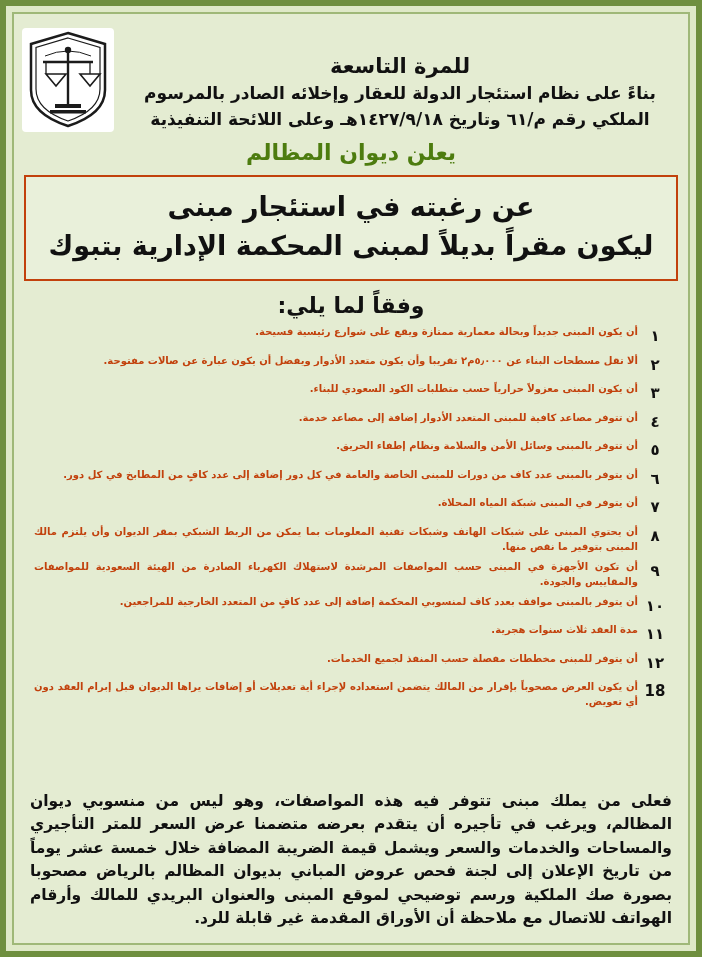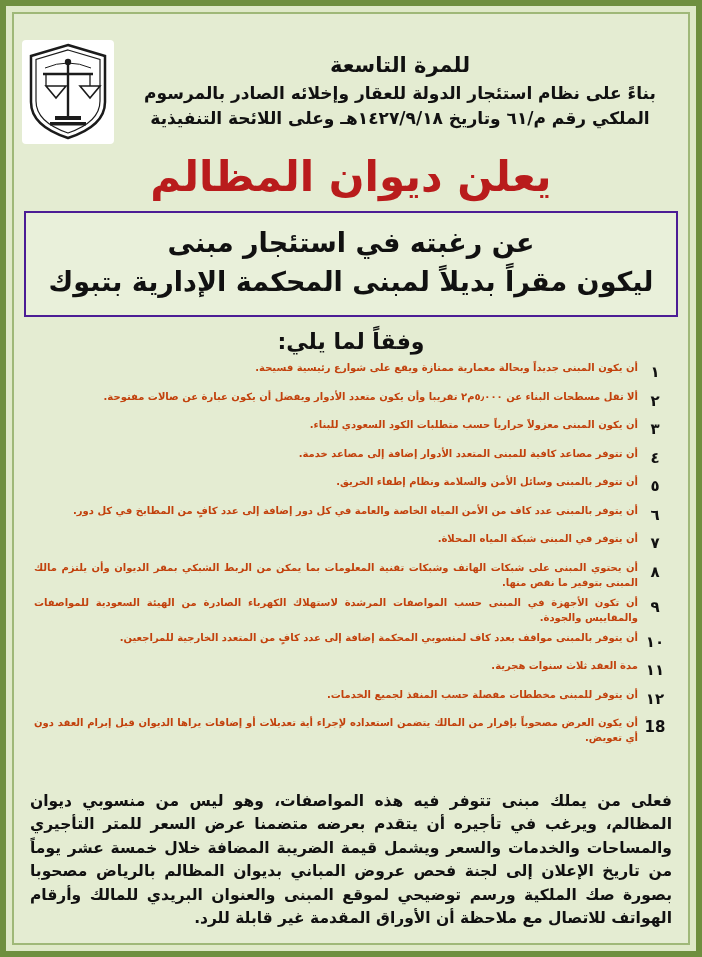--- a/index.html
+++ b/index.html
@@ -23,22 +23,22 @@
     border:2px solid #9fb878;
     box-sizing:border-box;
     background:#e4ecd2;
     display:flex;
     flex-direction:column;
   }
   
   .header{
     display:flex;
     flex-direction:row-reverse;
-    align-items:center;
-    padding:24px 8px 0 8px;
+    align-items:flex-end;
+    padding:12px 8px 0 8px;
     gap:6px;
   }
   .logo{
     flex:0 0 auto;
     width:92px;height:104px;
     background:#ffffff;
     border-radius:4px;
     display:flex;align-items:center;justify-content:center;
     margin-top:2px;
   }
@@ -57,29 +57,29 @@
   }
   .hdr-body{
     font-size:17px;
     font-weight:bold;
     color:#111;
     line-height:1.5;
   }
   
   .announce{
     text-align:center;
-    font-size:42px;
-    font-weight:bold;
-    color:#b91c1c;
+    font-size:22px;
+    font-weight:bold;
+    color:#4d7c0f;
     margin:8px 0 10px 0;
     letter-spacing:0.5px;
   }
   .subject-box{
     margin:0 10px;
-    border:2px solid #4c1d95;
+    border:2px solid #c2410c;
     background:#e9f0da;
     padding:10px 12px 14px 12px;
     text-align:center;
   }
   .subject-line{
     font-size:27px;
     font-weight:bold;
     color:#111;
     line-height:1.45;
   }
@@ -190,21 +190,21 @@
       <div class="cond-row">
         <div class="cond-num">٤</div>
         <div class="cond-text">أن تتوفر مصاعد كافية للمبنى المتعدد الأدوار إضافة إلى مصاعد خدمة.</div>
       </div>
       <div class="cond-row">
         <div class="cond-num">٥</div>
         <div class="cond-text">أن تتوفر بالمبنى وسائل الأمن والسلامة ونظام إطفاء الحريق.</div>
       </div>
       <div class="cond-row">
         <div class="cond-num">٦</div>
-        <div class="cond-text">أن يتوفر بالمبنى عدد كاف من الأمن المياه الخاصة والعامة في كل دور إضافة إلى عدد كافٍ من المطابخ في كل دور.</div>
+        <div class="cond-text">أن يتوفر بالمبنى عدد كاف من دورات للمبنى الخاصة والعامة في كل دور إضافة إلى عدد كافٍ من المطابخ في كل دور.</div>
       </div>
       <div class="cond-row">
         <div class="cond-num">٧</div>
         <div class="cond-text">أن يتوفر في المبنى شبكة المياه المحلاة.</div>
       </div>
       <div class="cond-row">
         <div class="cond-num">٨</div>
         <div class="cond-text">أن يحتوي المبنى على شبكات الهاتف وشبكات تقنية المعلومات بما يمكن من الربط الشبكي بمقر الديوان وأن يلتزم مالك المبنى بتوفير ما نقص منها.</div>
       </div>
       <div class="cond-row">

